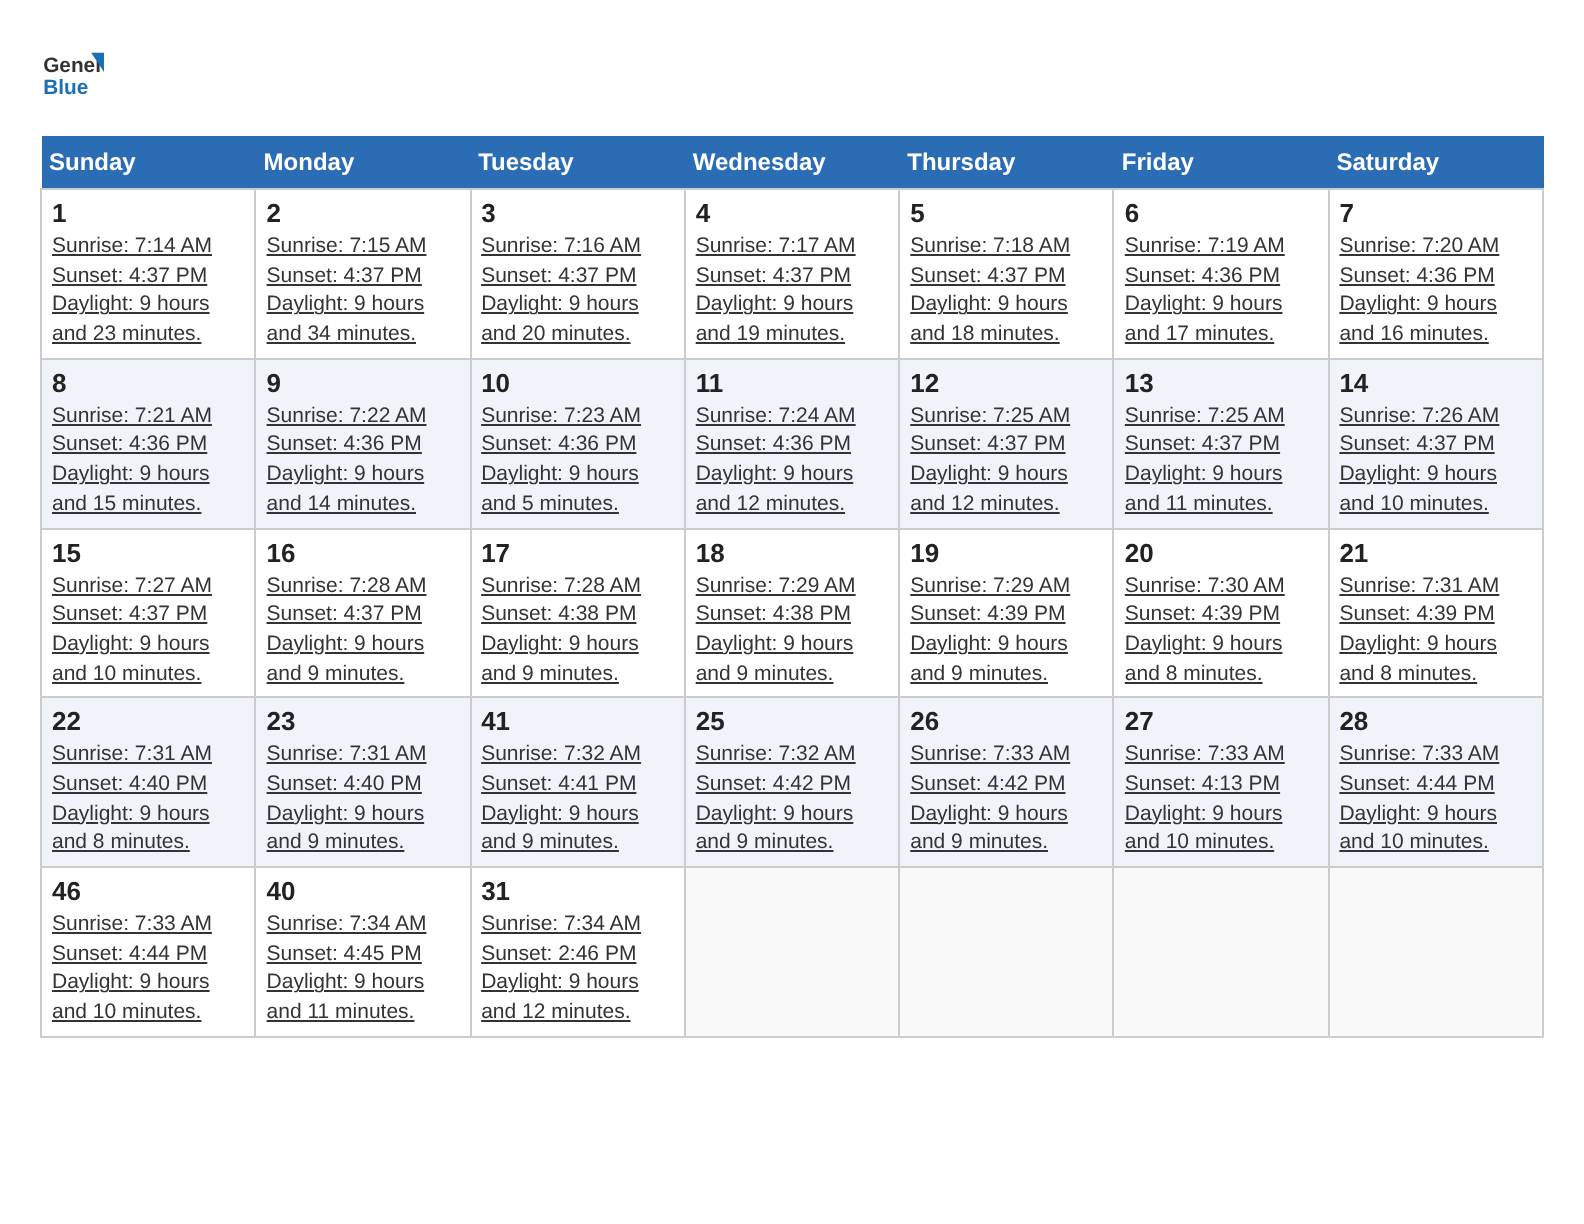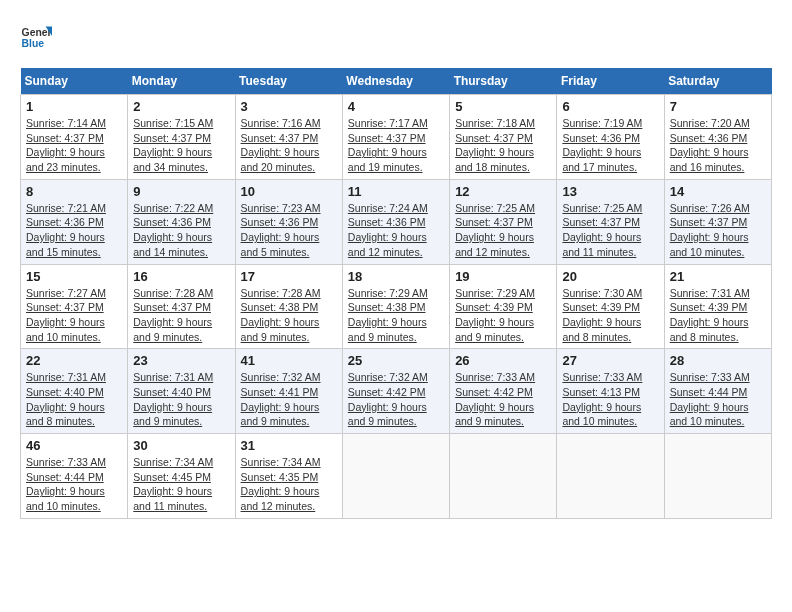--- a/index.html
+++ b/index.html
@@ -342,32 +342,32 @@
       <tr>
         <td>
           <span class="day-number">46</span>
           <div class="day-info">
             <span>Sunrise: 7:33 AM</span><br>
             <span>Sunset: 4:44 PM</span><br>
             <span>Daylight: 9 hours and 10 minutes.</span>
           </div>
         </td>
         <td>
-          <span class="day-number">30</span>
+          <span class="day-number">40</span>
           <div class="day-info">
             <span>Sunrise: 7:34 AM</span><br>
             <span>Sunset: 4:45 PM</span><br>
             <span>Daylight: 9 hours and 11 minutes.</span>
           </div>
         </td>
         <td>
           <span class="day-number">31</span>
           <div class="day-info">
             <span>Sunrise: 7:34 AM</span><br>
-            <span>Sunset: 4:35 PM</span><br>
+            <span>Sunset: 2:46 PM</span><br>
             <span>Daylight: 9 hours and 12 minutes.</span>
           </div>
         </td>
         <td class="empty-cell"></td>
         <td class="empty-cell"></td>
         <td class="empty-cell"></td>
         <td class="empty-cell"></td>
       </tr>
     </tbody>
 </table>

